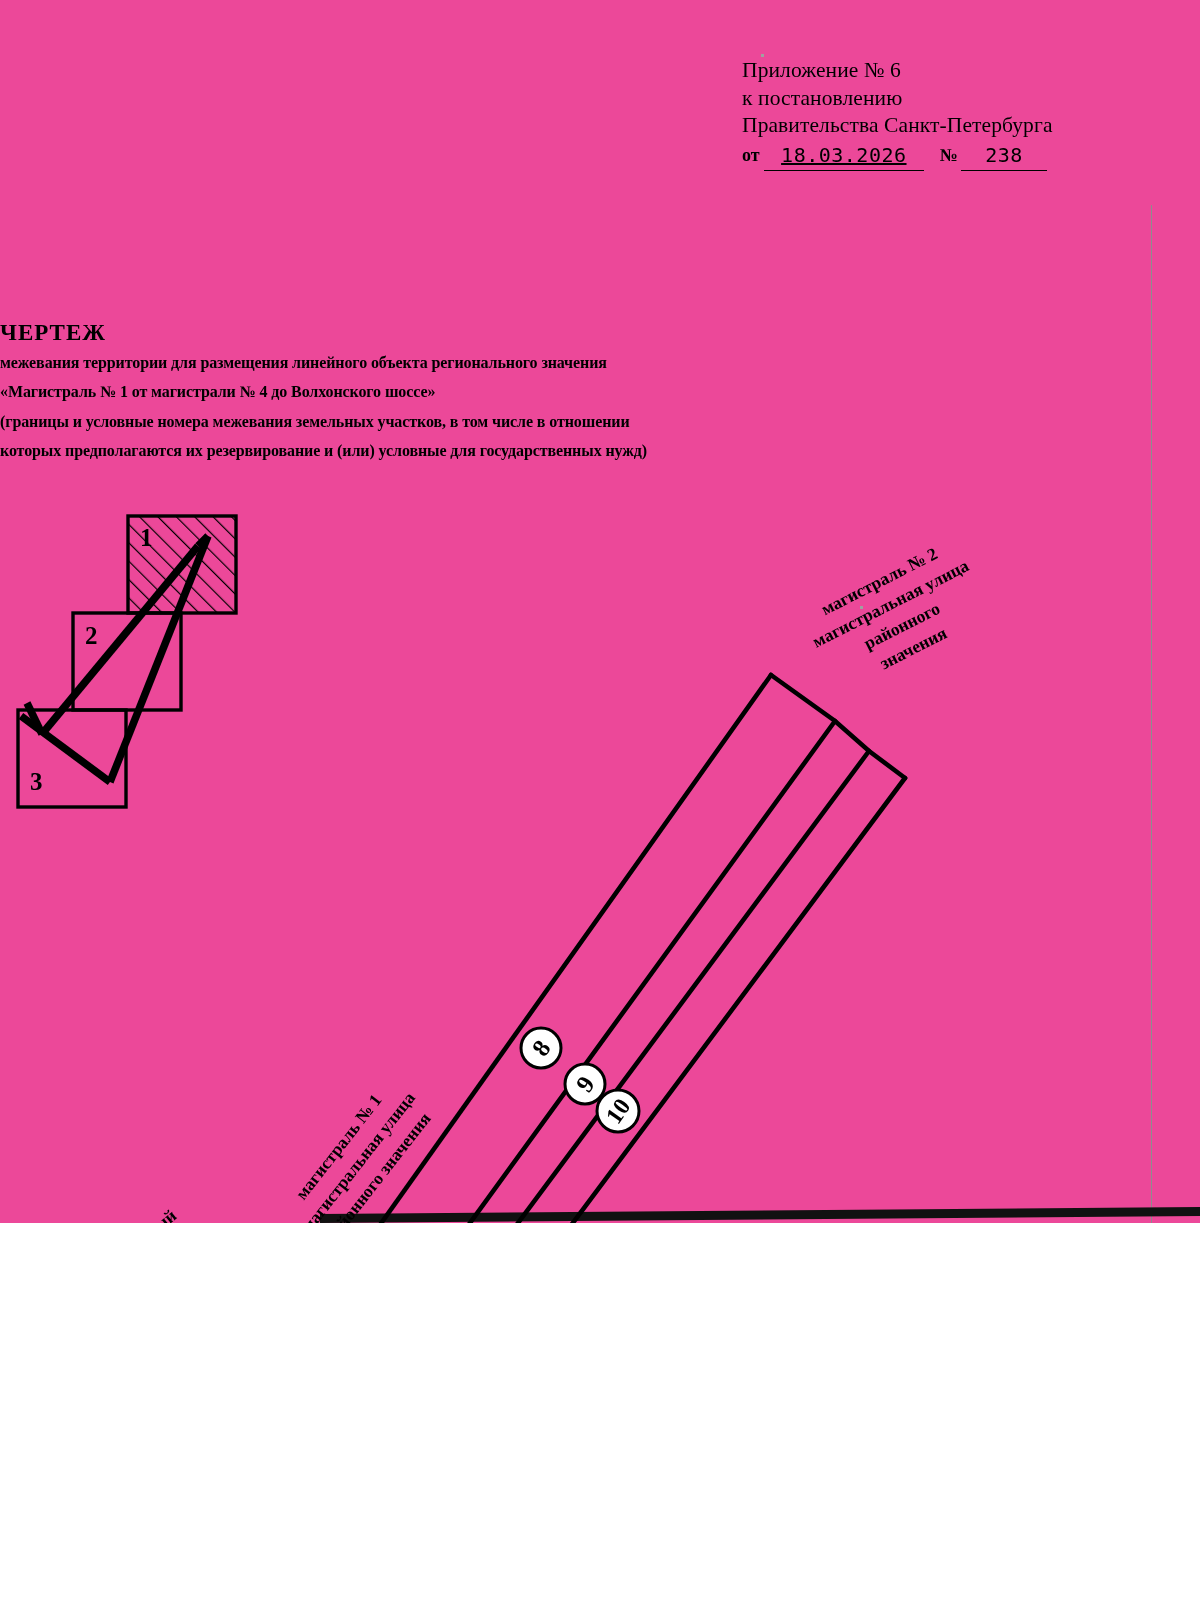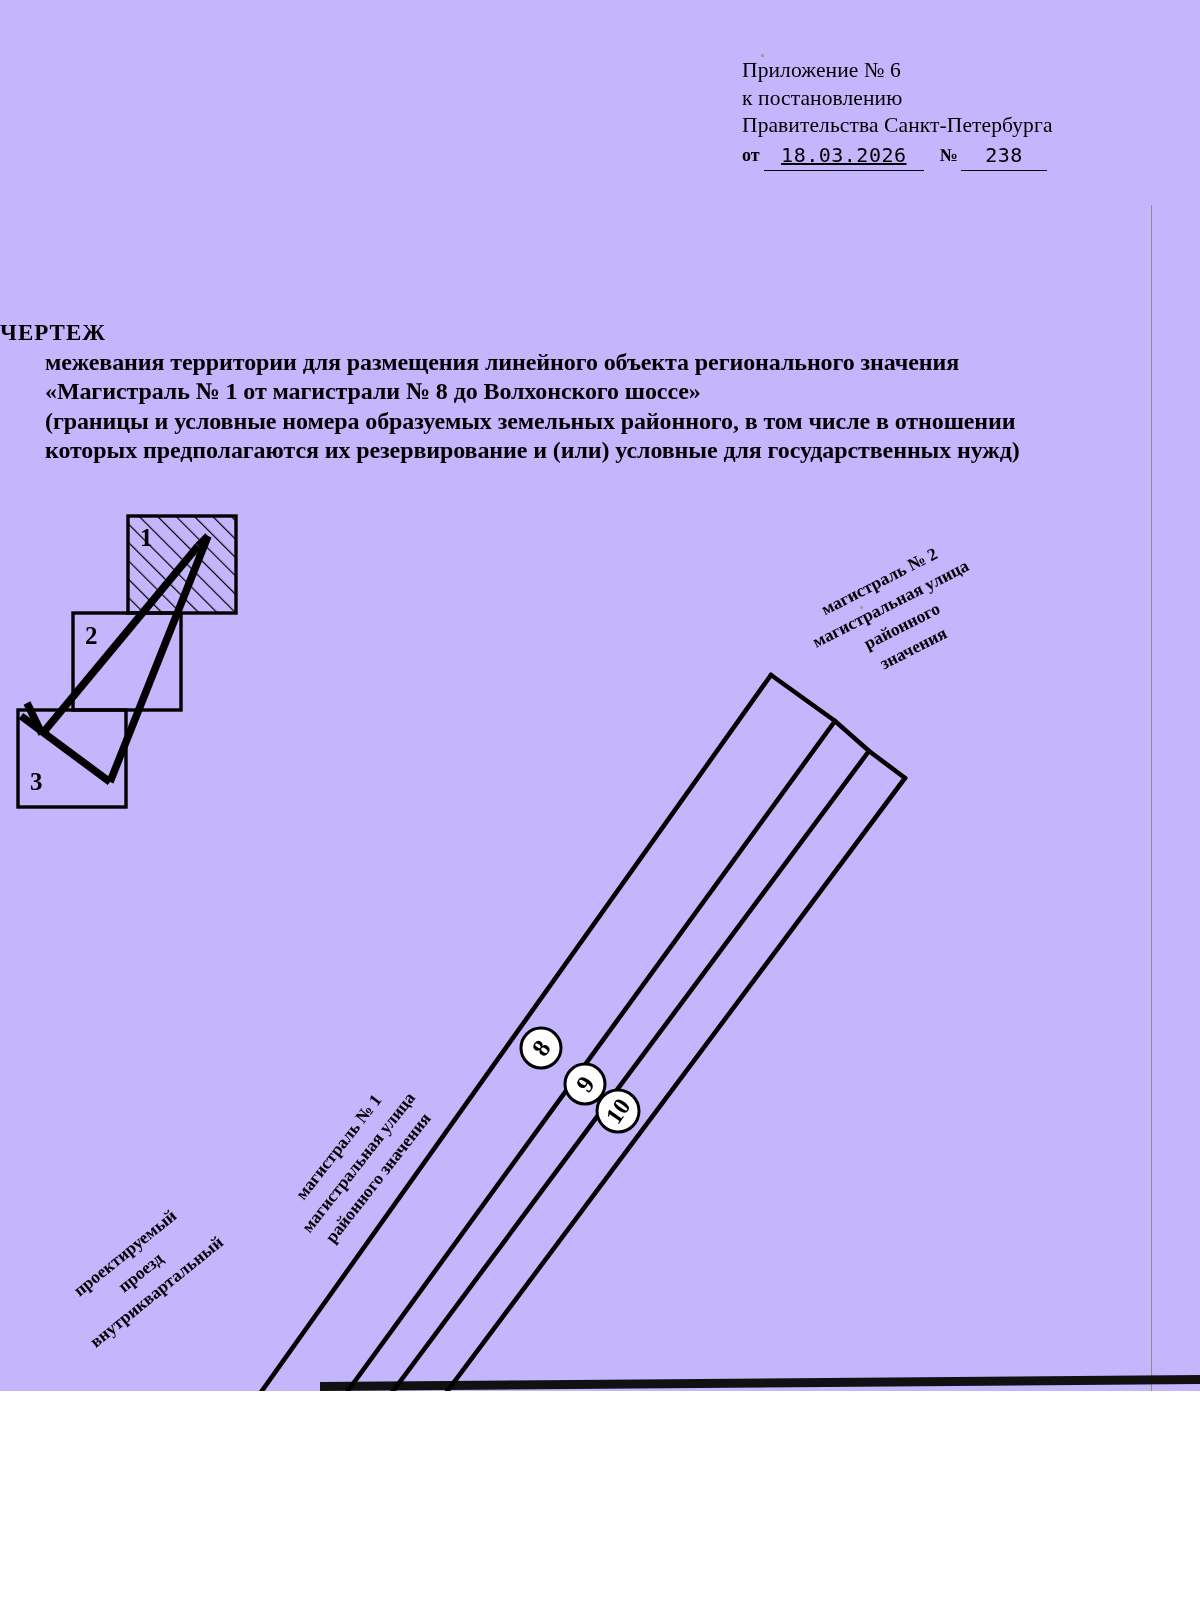--- a/index.html
+++ b/index.html
@@ -8,22 +8,22 @@
     padding: 0;
     background: #ffffff;
   }
   body {
     font-family: "Liberation Serif", serif;
     color: #000000;
   }
   #page {
     position: relative;
     width: 1200px;
-    height: 1391px;
-    background: #c4b5fd;
+    height: 1223px;
+    background: #ec4899;
     overflow: hidden;
   }
 
   
   .scan-edge-right {
     position: absolute;
     top: 205px;
     left: 1151px;
     width: 1px;
     height: 1290px;
@@ -95,21 +95,21 @@
     position: absolute;
     top: 318px;
     left: 0;
     width: 1200px;
     font-weight: bold;
     font-size: 23px;
     line-height: 29.5px;
     letter-spacing: -0.1px;
   }
   #title-block .t-main { letter-spacing: 1px; }
-  #title-block .t-sub  { font-size: 24px; padding-left: 45px; }
+  #title-block .t-sub  { font-size: 16px; }
 
   
   #map-area {
     position: absolute;
     top: 470px;
     left: 0;
     width: 1200px;
     height: 1060px;
   }
   #map-svg { display: block; }
@@ -168,22 +168,22 @@
       <span class="stamp-label">от</span>
       <span class="stamp-value date">18.03.2026</span>
       <span class="stamp-label num-lbl">№</span>
       <span class="stamp-value num">238</span>
     </div>
   </div>
 
   <div id="title-block">
     <div class="t-main">ЧЕРТЕЖ</div>
     <div class="t-sub">межевания территории для размещения линейного объекта регионального значения</div>
-    <div class="t-sub">«Магистраль № 1 от магистрали № 8 до Волхонского шоссе»</div>
-    <div class="t-sub">(границы и условные номера образуемых земельных районного, в том числе в отношении</div>
+    <div class="t-sub">«Магистраль № 1 от магистрали № 4 до Волхонского шоссе»</div>
+    <div class="t-sub">(границы и условные номера межевания земельных участков, в том числе в отношении</div>
     <div class="t-sub">которых предполагаются их резервирование и (или) условные для государственных нужд)</div>
   </div>
 
   <div id="map-area">
 
     <svg id="map-svg" width="1200" height="1060" viewBox="0 0 1200 1060" xmlns="http://www.w3.org/2000/svg">
 
       <defs>
         <pattern id="hatch45" width="13" height="13" patternUnits="userSpaceOnUse" patternTransform="rotate(-45)">
           <line x1="0" y1="0" x2="0" y2="13" stroke="#000" stroke-width="2.4"></line>

